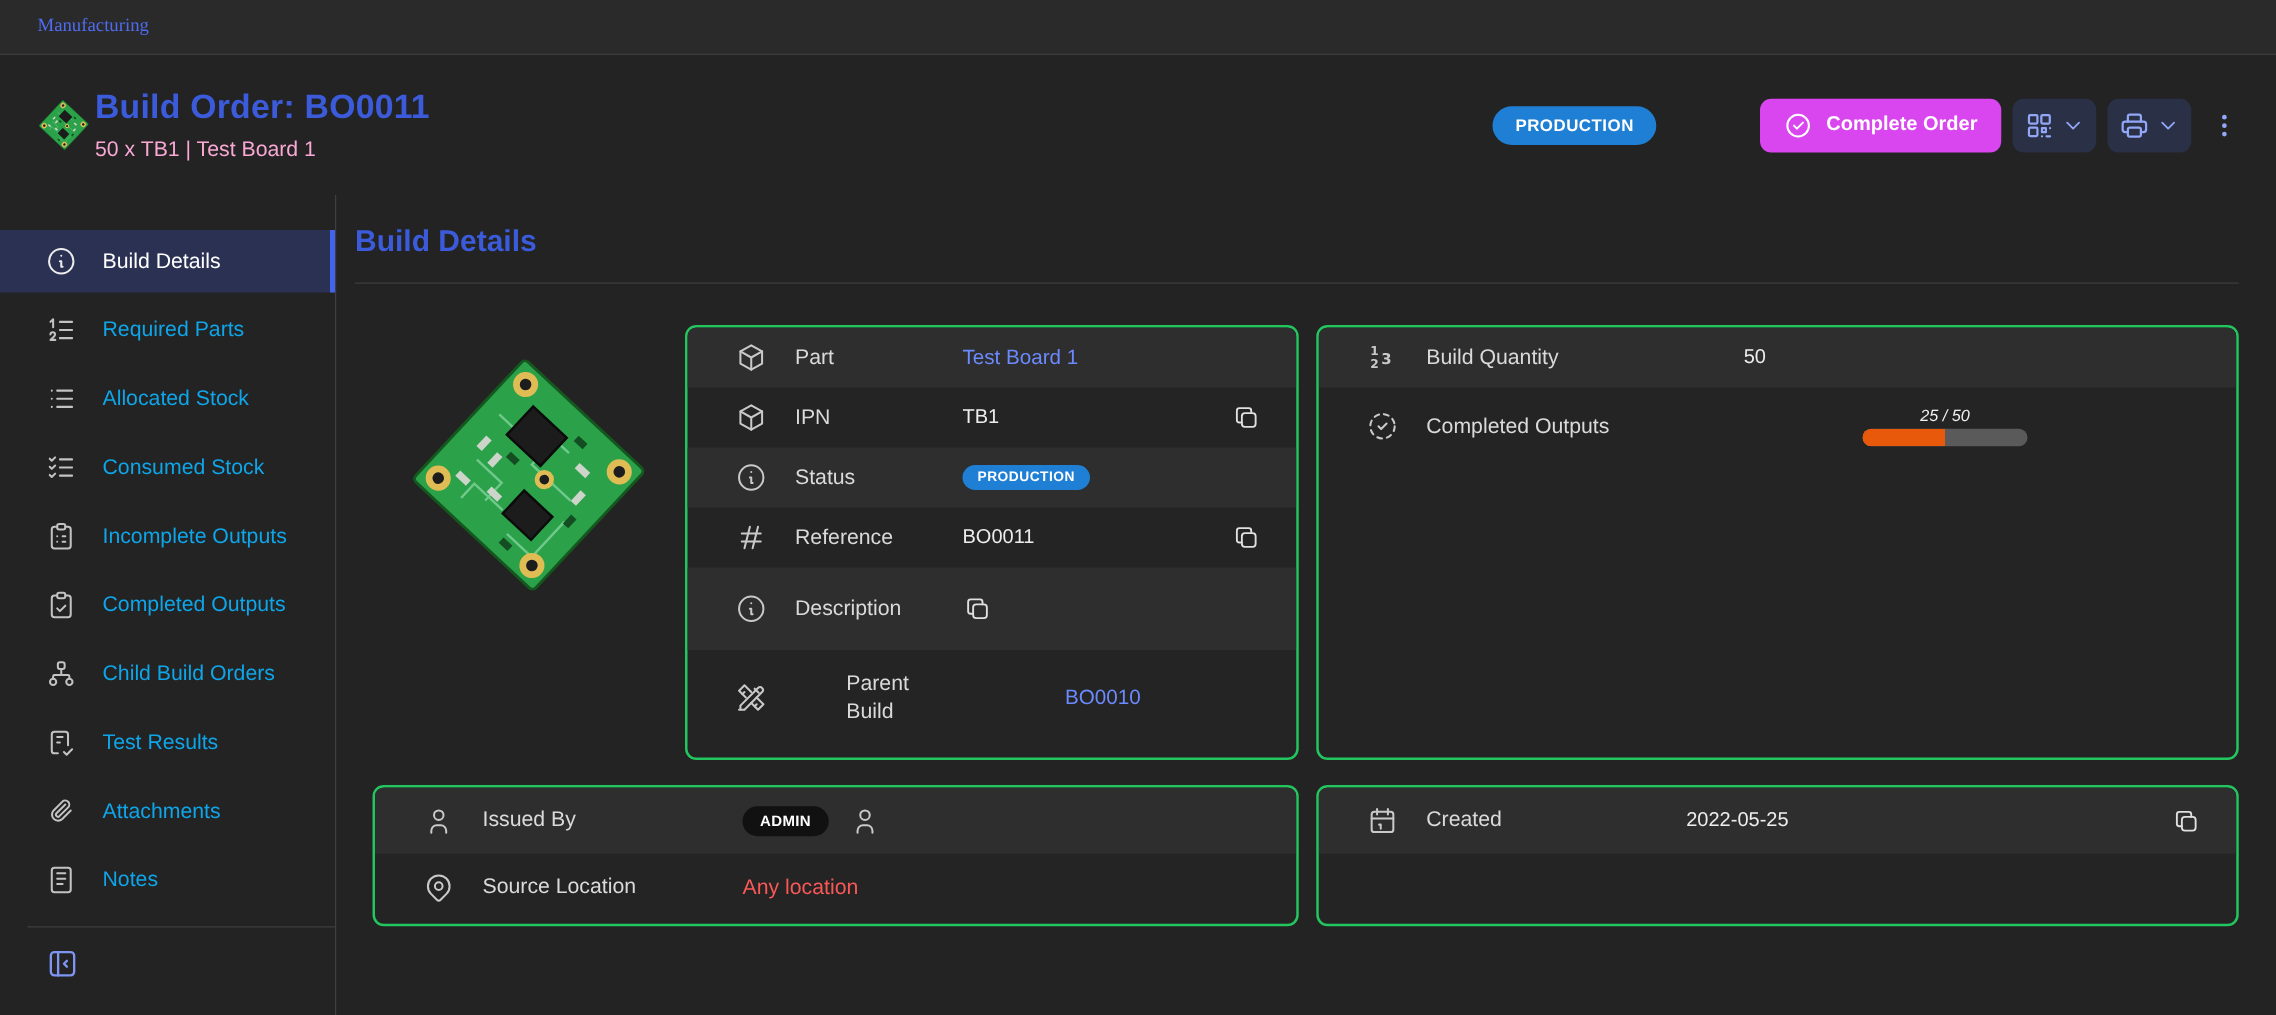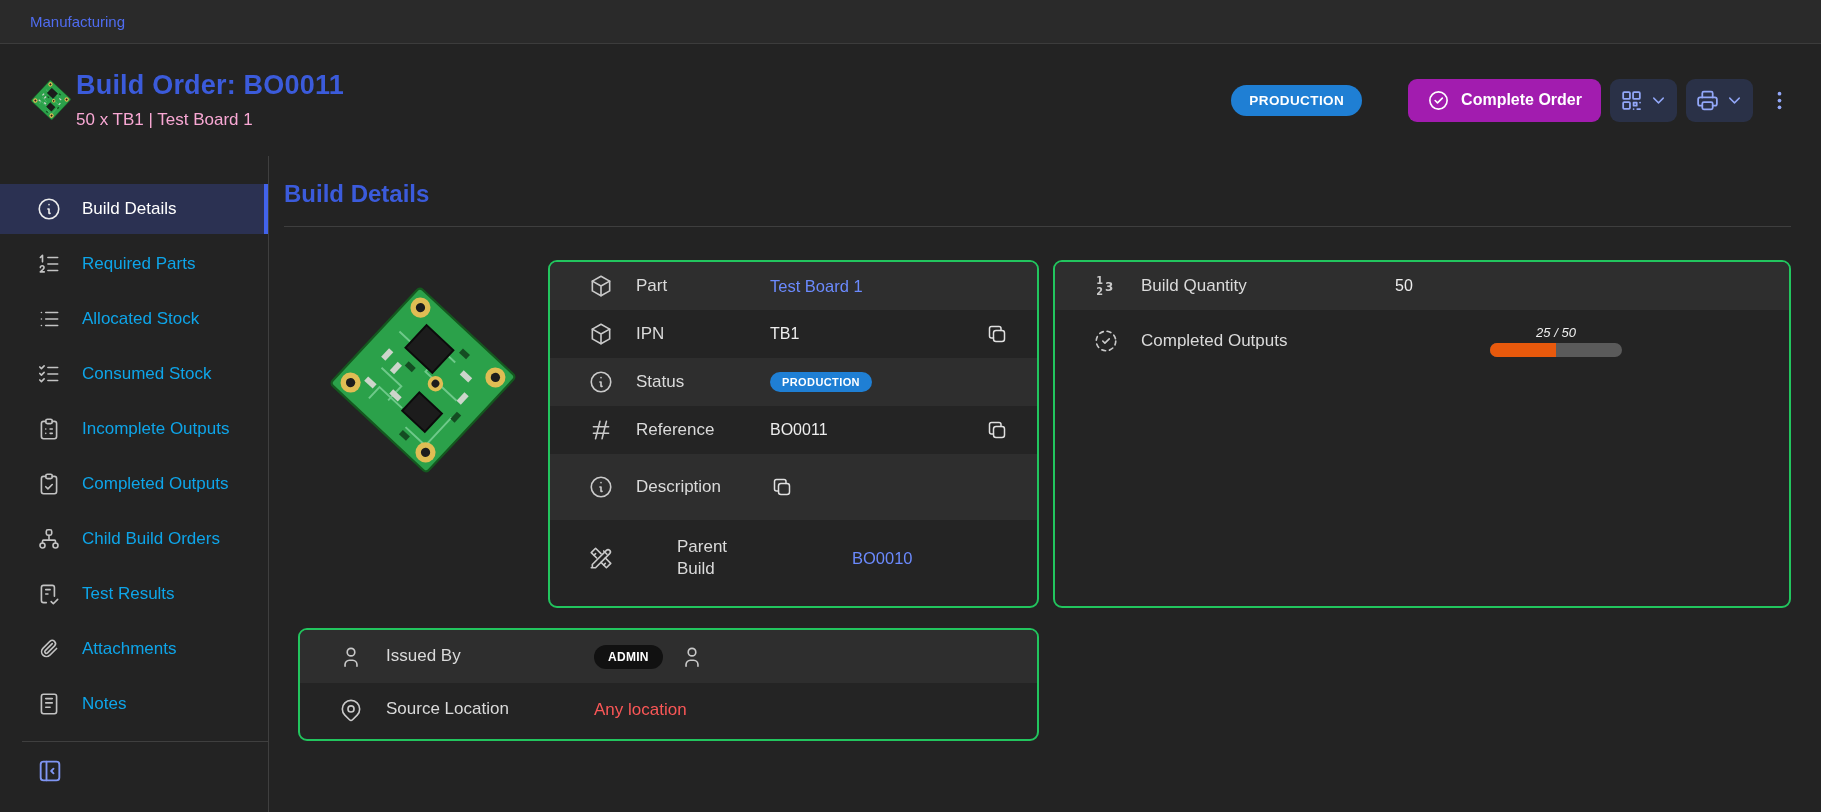--- a/index.html
+++ b/index.html
@@ -7,39 +7,39 @@
   body {
     width:1821px; height:812px; overflow:hidden;
     background:#232323; color:#e8e8e8;
     font-family:"Liberation Sans", sans-serif;
   }
   svg { display:block; }
 
   
   .breadcrumb-bar {
     height:44px; background:#2a2a2a; border-bottom:1px solid #3c3c3c;
-    display:flex; align-items:center; padding:0 30px;
+    display:flex; align-items:center; padding:0 30px;font-family:Liberation Serif, serif;
   }
   .breadcrumb-link { color:#4f6cf0; font-size:15px; cursor:pointer; }
 
   
   .page-header { height:112px; display:flex; align-items:center; padding:0 26px; }
   .thumb { width:50px; height:50px; flex:none; cursor:pointer; }
   .title-block { }
   .page-title { color:#3b5bdb; font-size:27px; font-weight:700; letter-spacing:.2px; }
   .page-subtitle { margin-top:9px; font-size:17px; color:#f9a8d4; }
   .header-actions { margin-left:auto; display:flex; align-items:center; }
   .status-pill {
     background:#1f7fd4; color:#fff; font-weight:700; font-size:13.5px;
     letter-spacing:.4px; padding:8px 18px; border-radius:999px; margin-right:46px;
   }
   .btn-complete {
-    display:flex; align-items:center; gap:11px; background:#a21caf; color:#fff;
+    display:flex; align-items:center; gap:11px; background:#d946ef; color:#fff;
     border:none; border-radius:9px; height:43px; padding:0 19px;
-    font-size:16px; font-weight:700; font-family:inherit; cursor:pointer;
+    font-size:16px; font-weight:700; font-family:inherit; cursor:pointer;margin-left:37px;
   }
   .btn-complete svg { width:23px; height:23px; }
   .icon-btn {
     display:flex; align-items:center; gap:5px; background:#2a3147; border:none;
     border-radius:9px; height:43px; padding:0 9px; margin-left:9px;
     color:#92a7f8; cursor:pointer;
   }
   .icon-btn .main-ic { width:25px; height:25px; }
   .icon-btn .chev { width:19px; height:19px; }
   .dots-btn { background:none; border:none; color:#92a7f8; margin-left:11px; padding:3px; cursor:pointer; }
@@ -482,16 +482,35 @@
                   <circle cx="12" cy="11" r="2.8"></circle>
                   <path d="M17.7 16.7L13.4 21a2 2 0 0 1-2.8 0l-4.3-4.3a8 8 0 1 1 11.4 0z"></path>
                 </svg>
               </span>
             <span class="r-lbl">Source Location</span>
             <span class="r-val val-warning">Any location</span>
           </div>
         </div>
       </div>
 
+      <div class="card small">
+        <div class="row alt">
+          <span class="r-ic">
+              <svg viewBox="0 0 24 24" fill="none" stroke="currentColor" stroke-width="1.5" stroke-linecap="round" stroke-linejoin="round">
+                <rect x="4" y="5" width="16" height="15" rx="2"></rect>
+                <path d="M8 3v4M16 3v4M4 10h16"></path>
+                <path d="M9.5 14.5h1.2v3"></path>
+              </svg>
+            </span>
+          <span class="r-lbl">Created</span>
+          <span class="r-val">2022-05-25</span>
+          <button class="r-act">
+              <svg viewBox="0 0 24 24" fill="none" stroke="currentColor" stroke-width="1.5" stroke-linecap="round" stroke-linejoin="round">
+                <rect x="8.5" y="8.5" width="11" height="11" rx="2.5"></rect>
+                <path d="M16 8.5V6.5a2 2 0 0 0-2-2H6.5a2 2 0 0 0-2 2V14a2 2 0 0 0 2 2h2"></path>
+              </svg>
+            </button>
+        </div>
+      </div>
 
     </div>
   </div>
 </div>
 
 </body></html>

